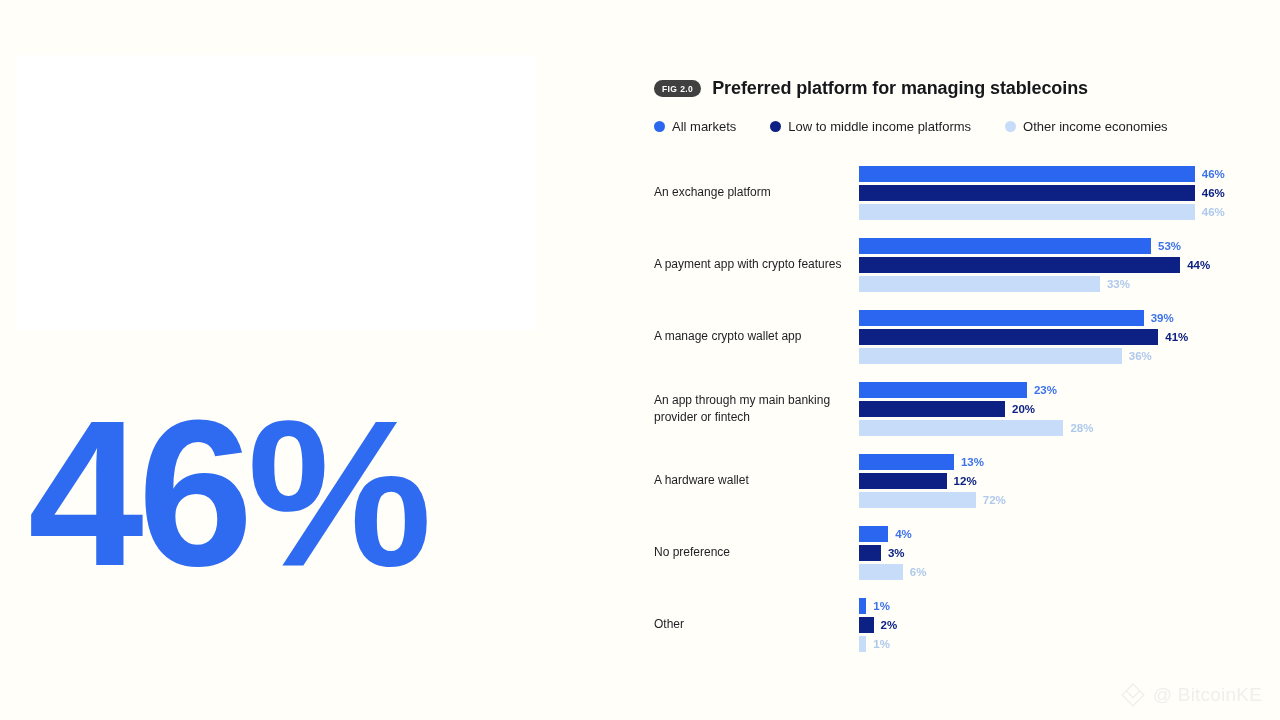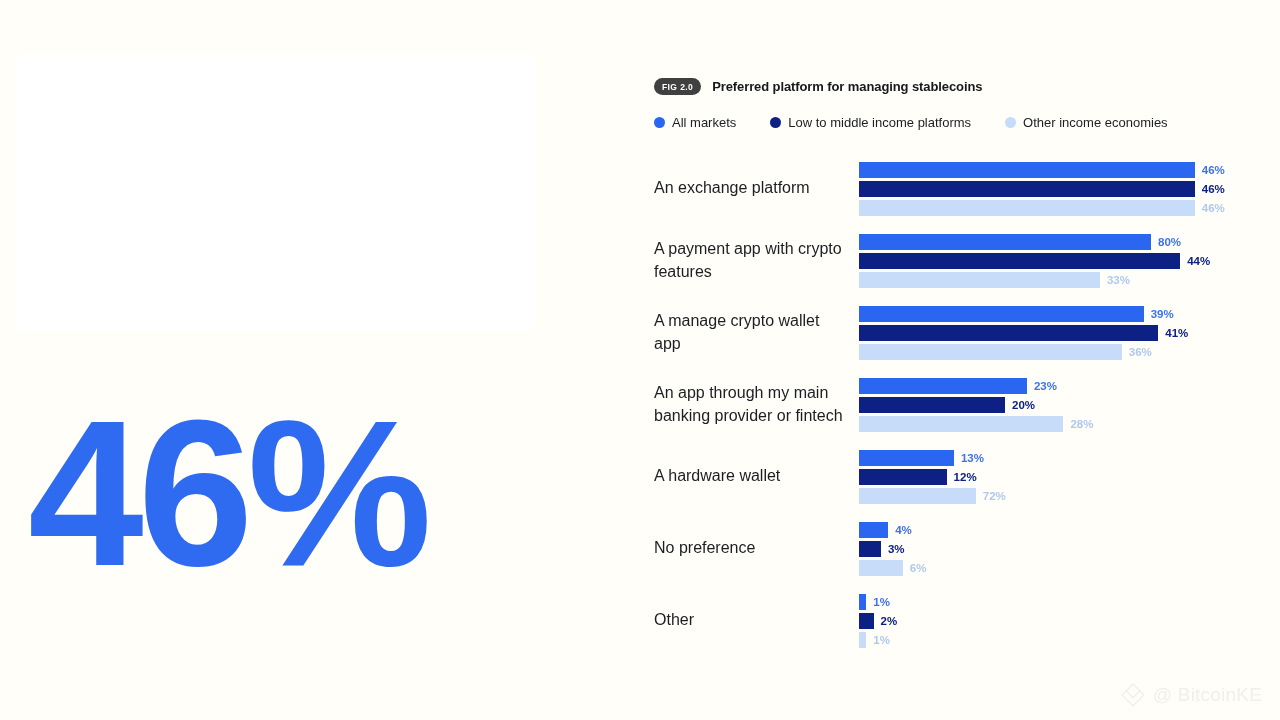--- a/index.html
+++ b/index.html
@@ -71,21 +71,21 @@
     color: #ffffff;
     font-size: 8.5px;
     font-weight: 700;
     letter-spacing: 0.4px;
     padding: 3.5px 8px 3px 8px;
     border-radius: 9px;
     white-space: nowrap;
   }
 
   #chart-title {
-    font-size: 13px;
+    font-size: 18px;
     font-weight: 700;
     color: #17181c;
     letter-spacing: -0.1px;
   }
 
   
   #chart-legend {
     display: flex;
     align-items: center;
     margin-top: 20px;
@@ -118,21 +118,21 @@
 
   .bar-group {
     display: flex;
     align-items: center;
     height: 72px;
   }
 
   .group-label {
     width: 205px;
     flex: none;
-    font-size: 16px;
+    font-size: 12px;
     line-height: 1.42;
     color: #1d1e22;
     padding-right: 14px;
   }
 
   .group-bars {
     flex: 1;
     display: flex;
     flex-direction: column;
     gap: 3px;
@@ -230,21 +230,21 @@
             <div class="bar-fill" style="width: 335.8px;"></div>
             <span class="bar-value">46%</span>
           </div>
         </div>
       </div>
       <div class="bar-group">
         <div class="group-label">A payment app with crypto features</div>
         <div class="group-bars">
           <div class="bar-row series-0">
             <div class="bar-fill" style="width: 292px;"></div>
-            <span class="bar-value">80%</span>
+            <span class="bar-value">53%</span>
           </div>
           <div class="bar-row series-1">
             <div class="bar-fill" style="width: 321.2px;"></div>
             <span class="bar-value">44%</span>
           </div>
           <div class="bar-row series-2">
             <div class="bar-fill" style="width: 240.9px;"></div>
             <span class="bar-value">33%</span>
           </div>
         </div>

